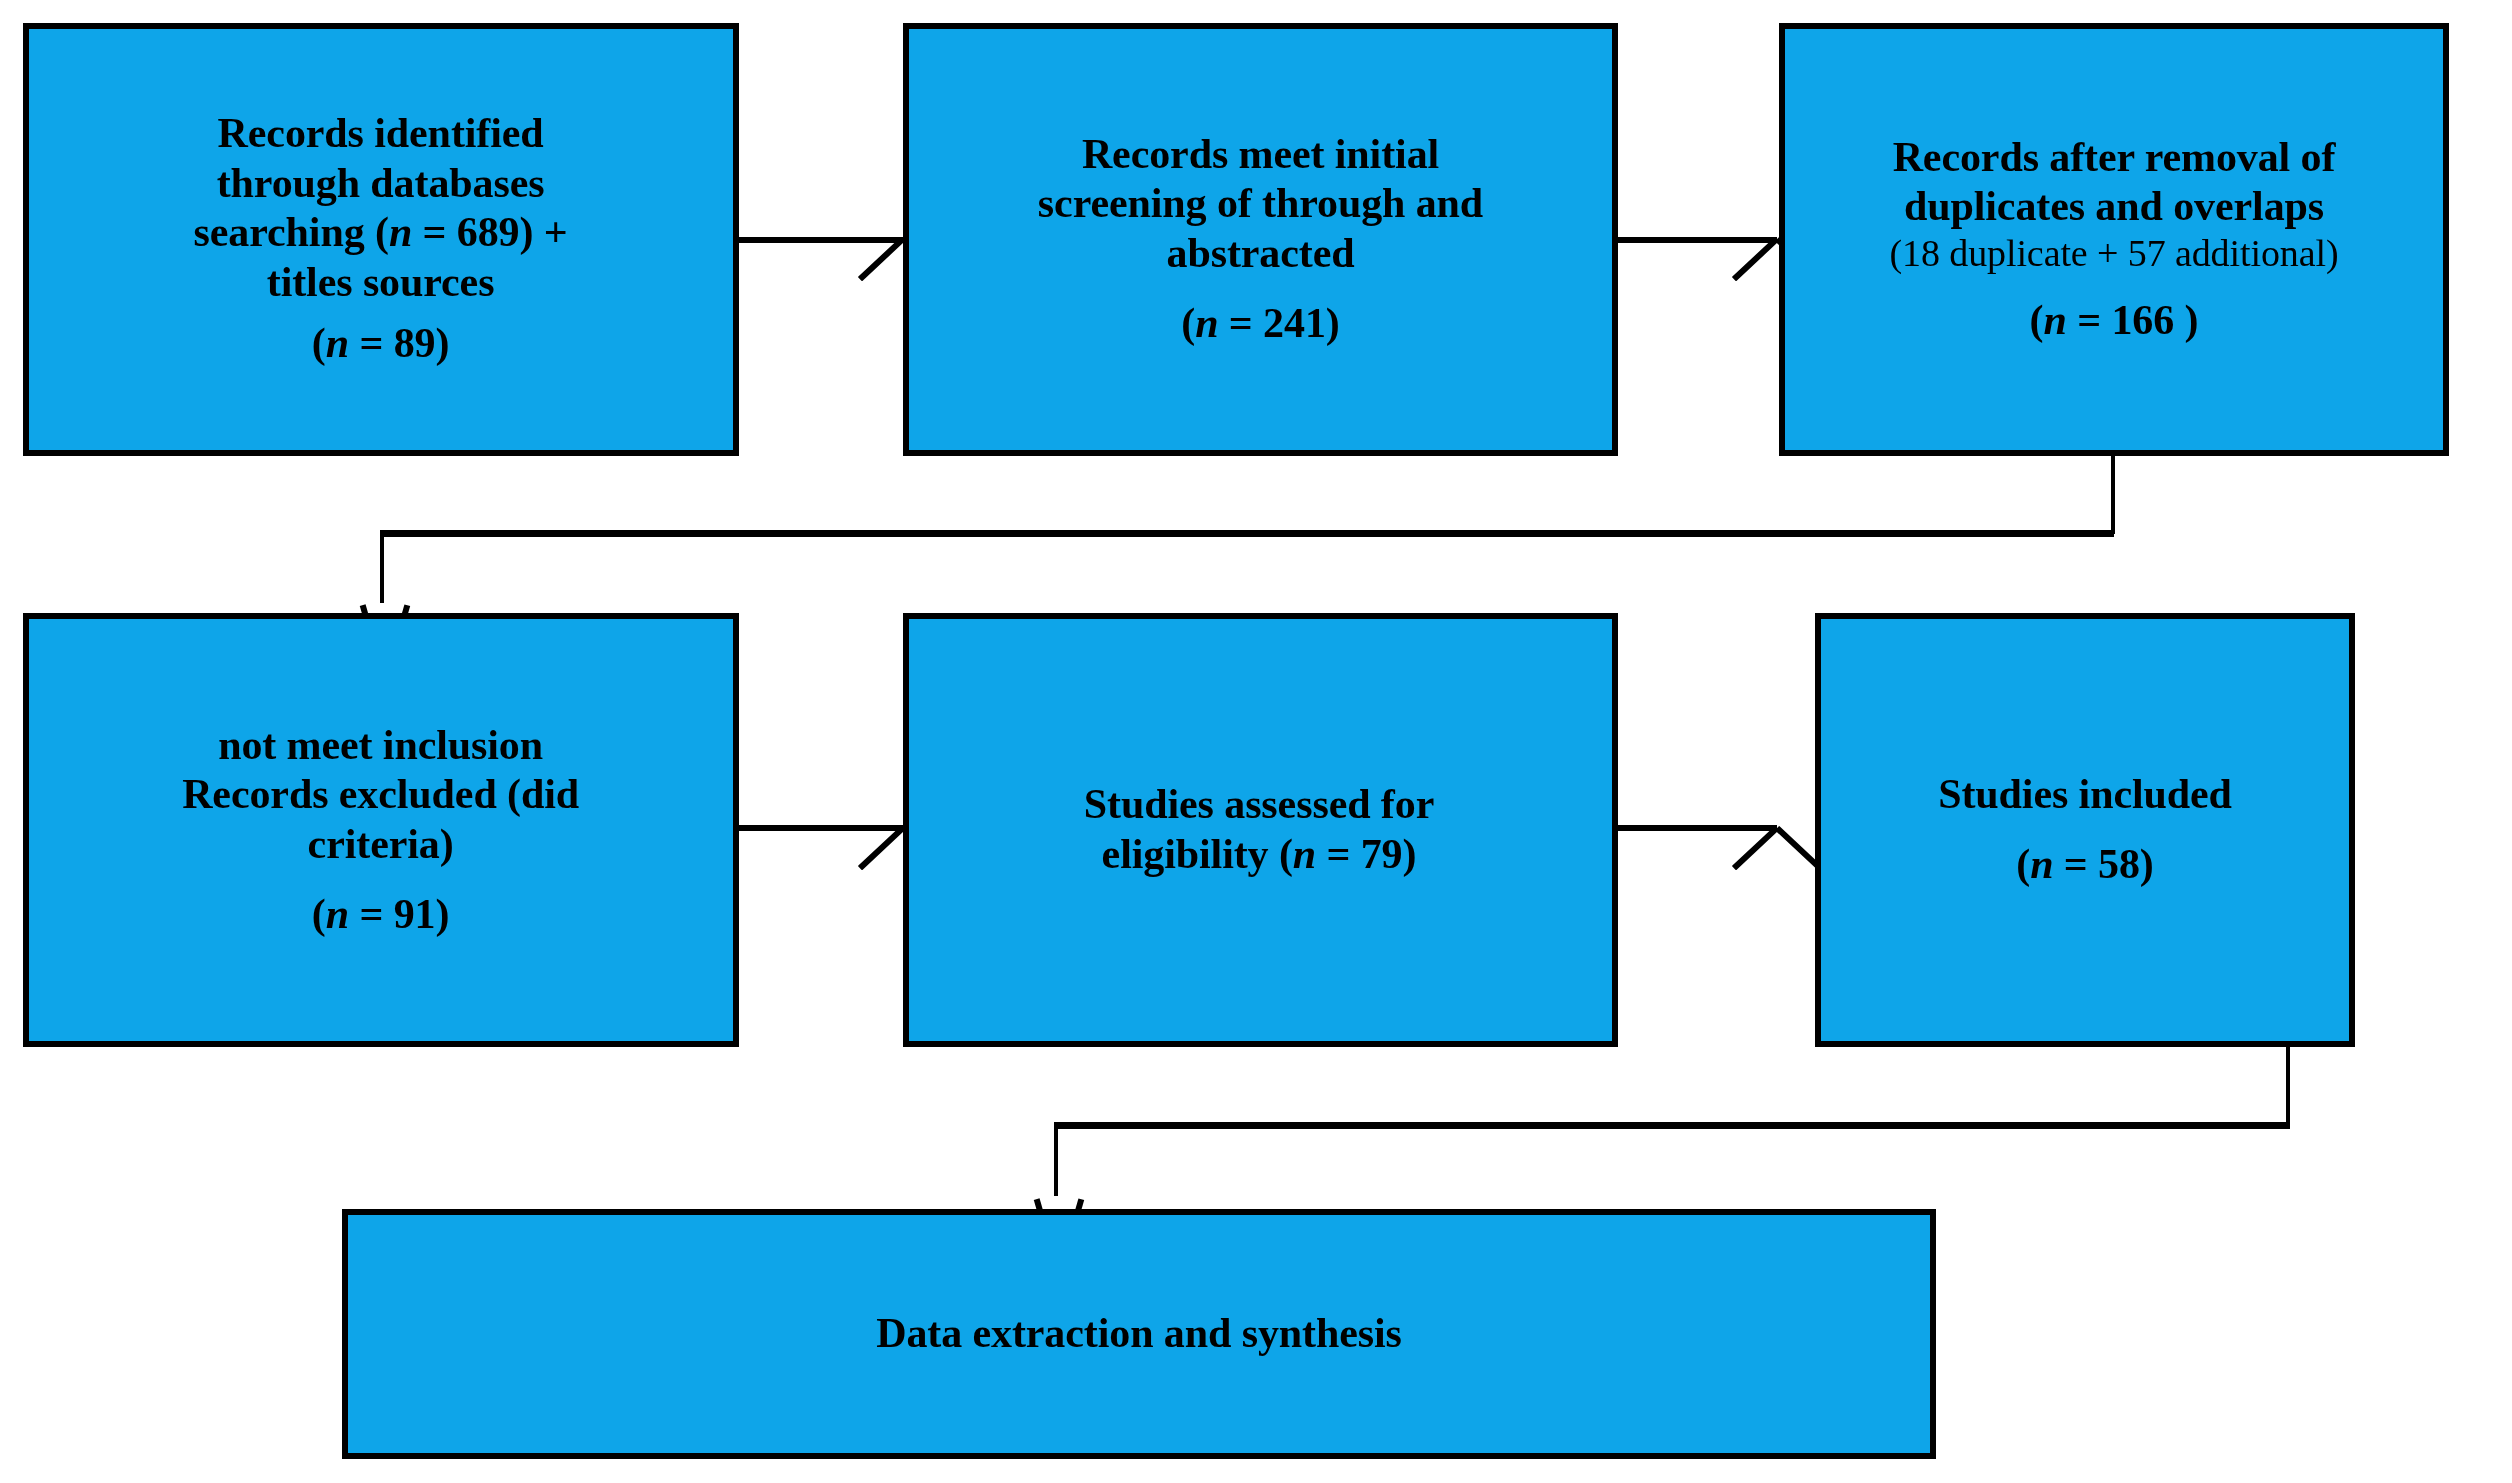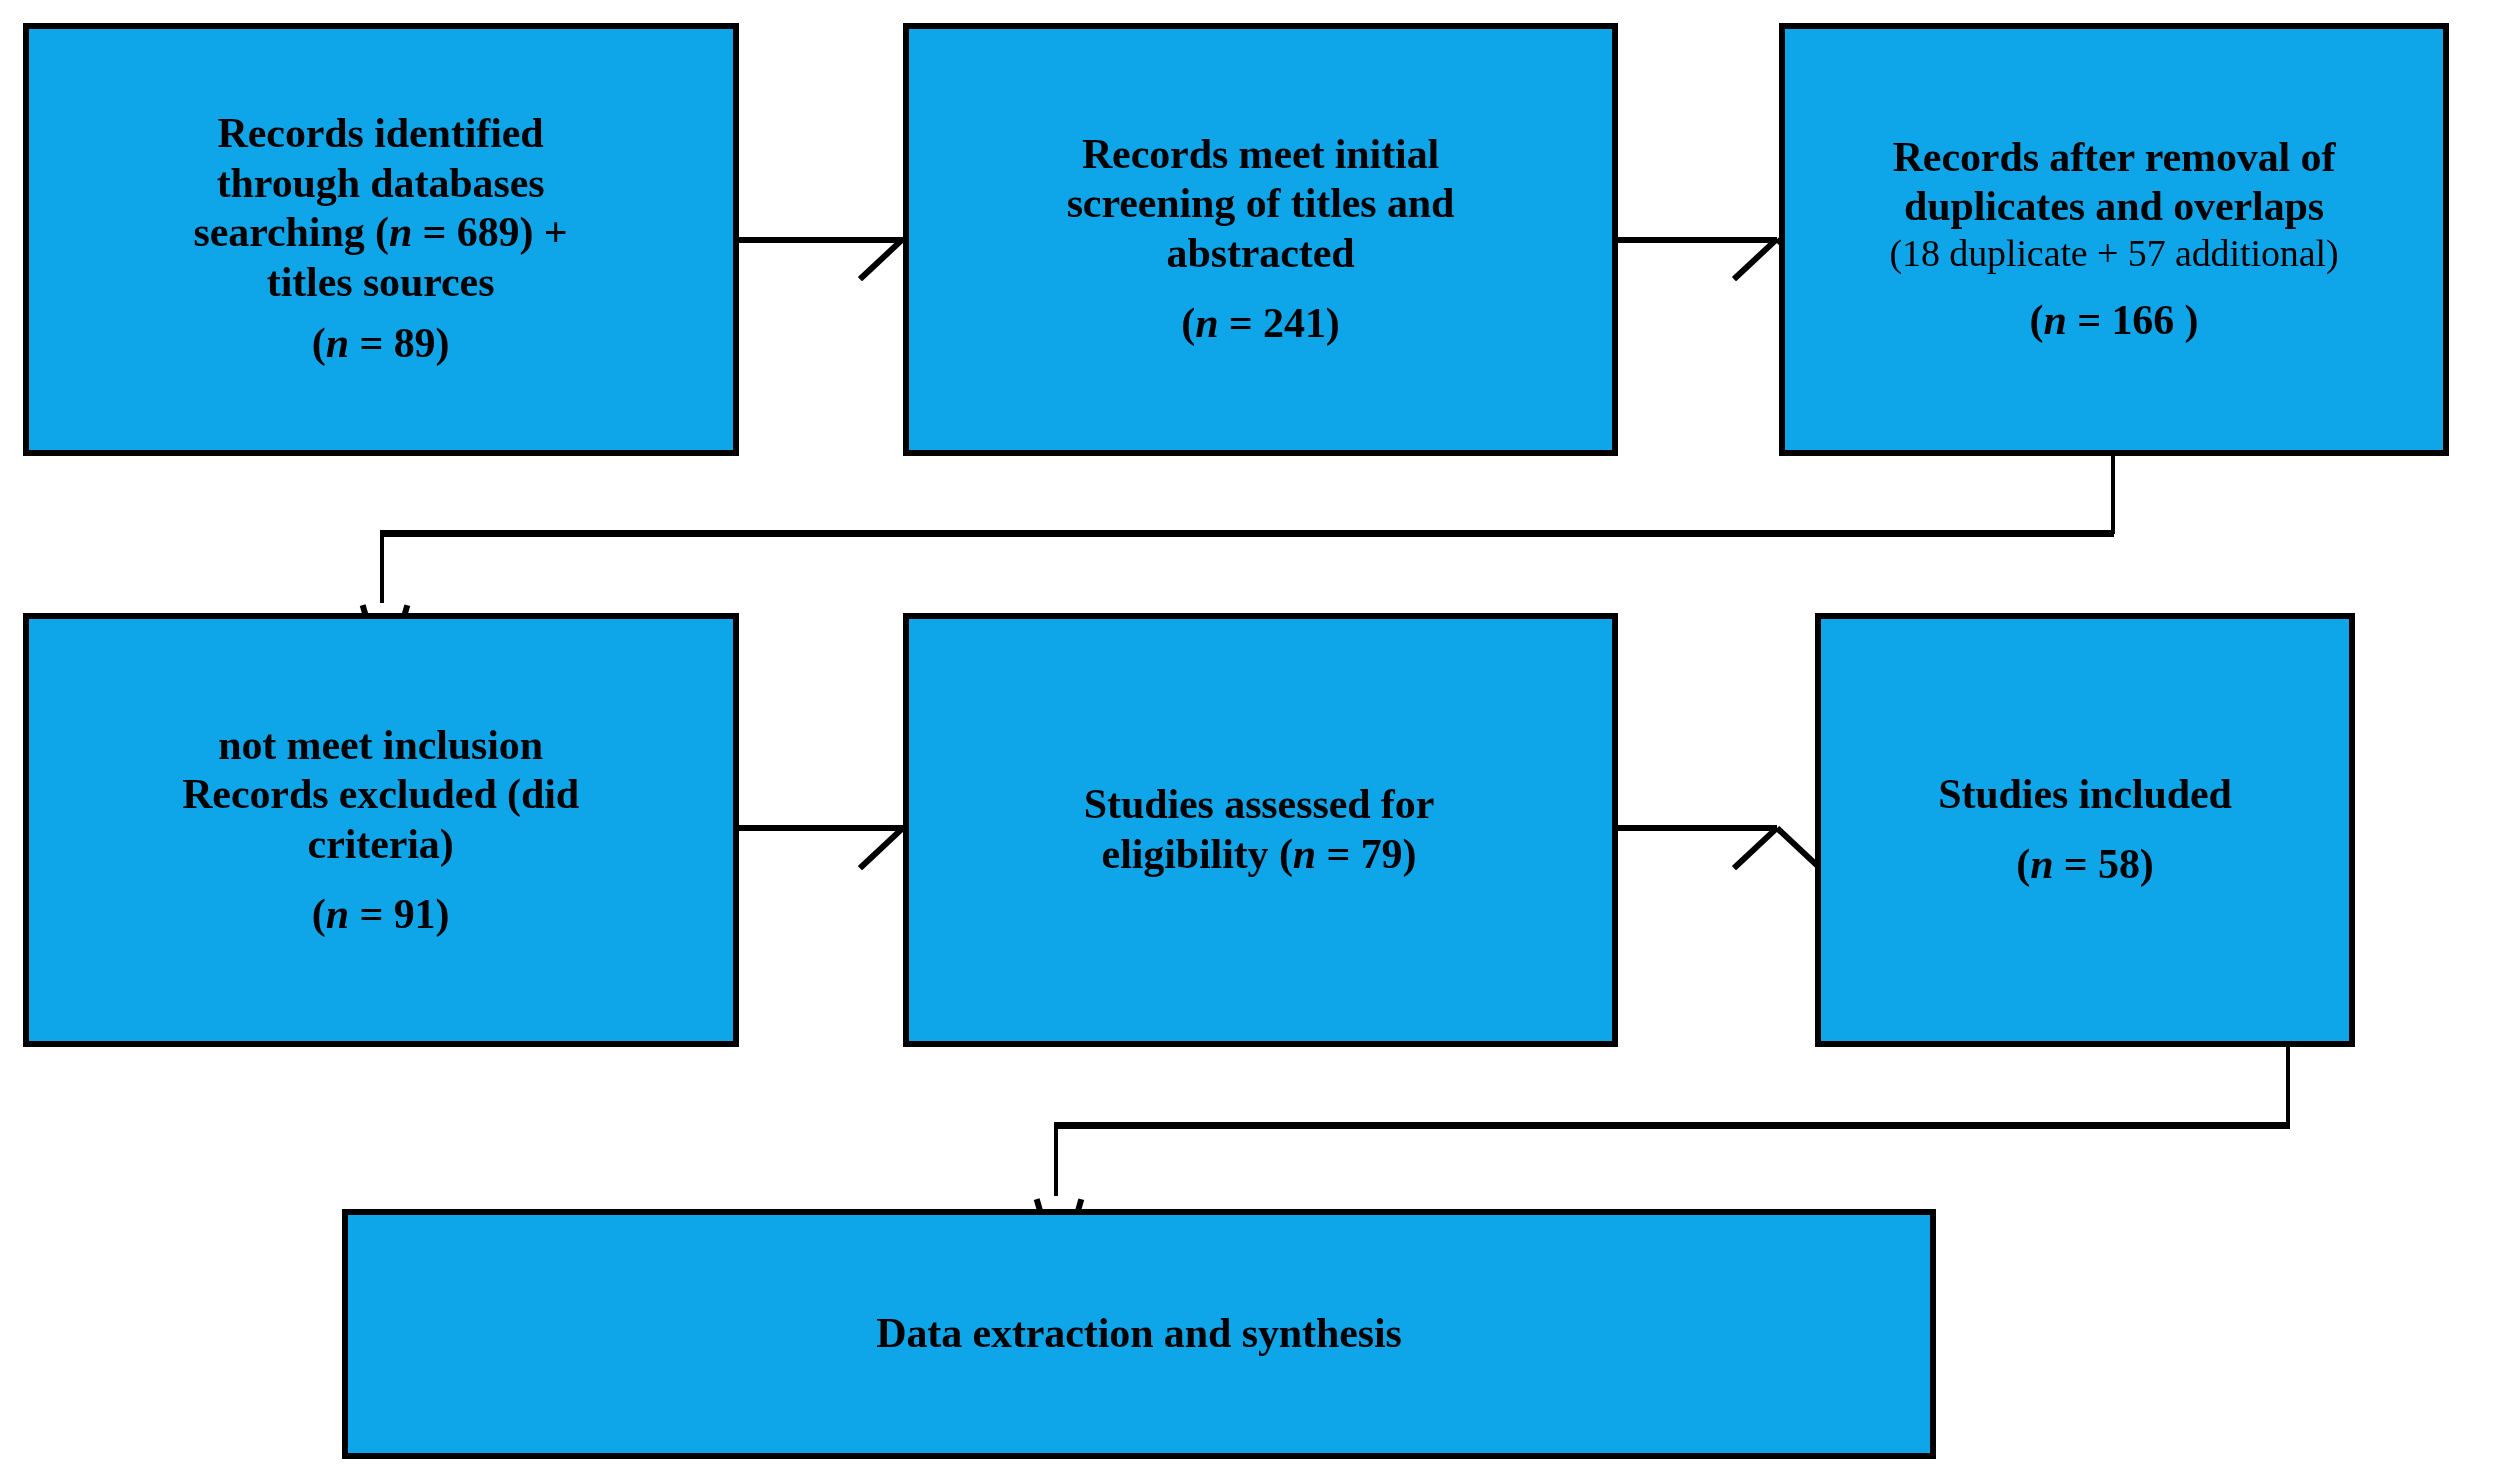--- a/index.html
+++ b/index.html
@@ -118,21 +118,21 @@
     <div class="box-line count count-tight" style="margin-top:12px;text-align:right;">(<span class="ital">n</span> = 89)</div>
   </div>
 
   <div>
     <div class="h-line" style="left:739px; top:237px; width:164px;"></div>
     <div class="arrow-head-right" style="left:900px; top:239px;"></div>
   </div>
 
   <div class="flow-box" style="left:903px; top:22.6px; width:715px; height:433px;">
     <div class="box-line">Records meet initial</div>
-    <div class="box-line">screening of titles and</div>
+    <div class="box-line">screening of through and</div>
     <div class="box-line">abstracted</div>
     <div class="box-line count">(<span class="ital">n</span> = 241)</div>
   </div>
 
   <div>
     <div class="h-line" style="left:1618px; top:237px; width:159px;"></div>
     <div class="arrow-head-right" style="left:1774px; top:239px;"></div>
   </div>
 
   <div class="flow-box" style="left:1779px; top:22.6px; width:670px; height:433px;">

